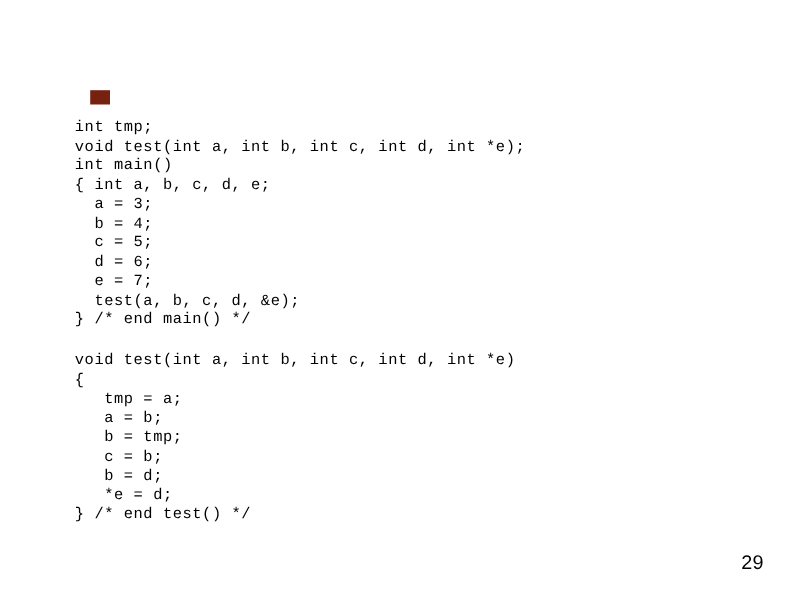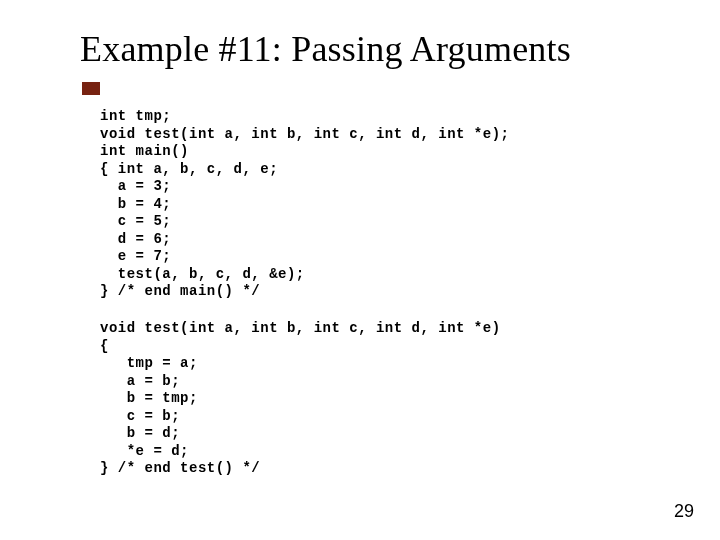--- a/index.html
+++ b/index.html
@@ -29,45 +29,44 @@
   .accent-box {
     position: absolute;
     left: 82px;
     top: 82px;
     width: 18px;
     height: 13px;
     background: #772211;
   }
   .code-block {
     position: absolute;
-    left: 100px;
+    left: 68px;
     white-space: pre;
     font-family: "Courier New", Courier, monospace;
     font-size: 14px;
-    font-weight: bold;
+    font-weight: normal;
     line-height: 1.25;
     letter-spacing: 0.5px;
   }
   .code1 { top: 108px; }
   .code2 { top: 320px; }
   .page-num {
     position: absolute;
     right: 26px;
     bottom: 18px;
     font-family: Arial, Helvetica, sans-serif;
     font-size: 18px;
     color: #000;
   }
 </style>
 </head>
 <body>
 
 <div class="slide">
 
-  <div class="title">Example #11: Passing Arguments</div>
 
   <div class="accent-box"></div>
 
   <div class="code-block code1">int tmp;
 void test(int a, int b, int c, int d, int *e);
 int main()
 { int a, b, c, d, e;
   a = 3;
   b = 4;
   c = 5;

